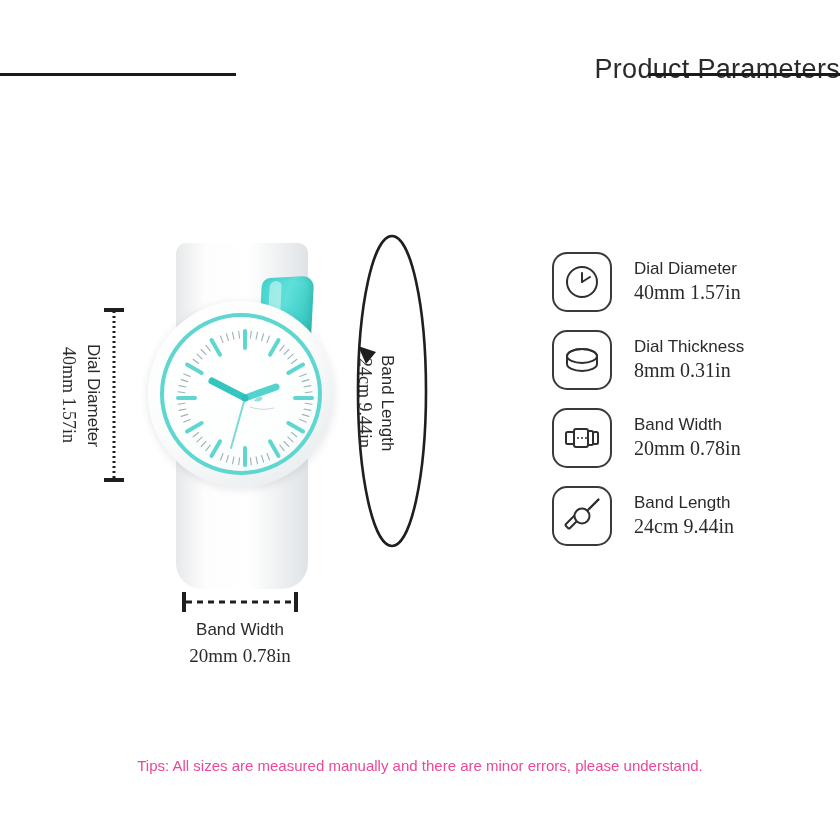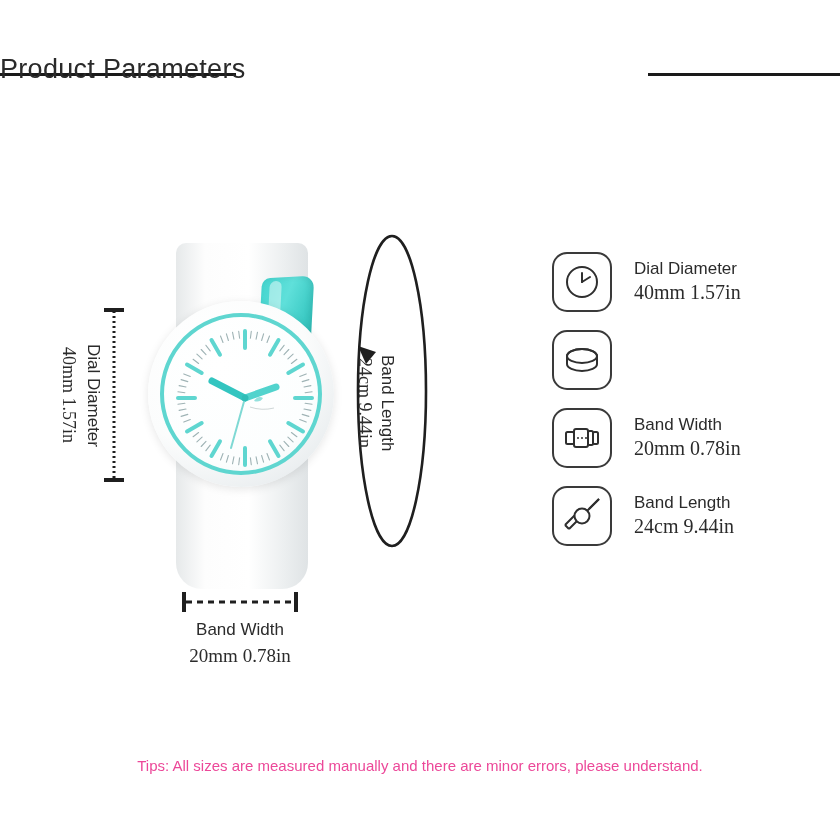--- a/index.html
+++ b/index.html
@@ -37,21 +37,21 @@
     top: 73px;
     width: 192px;
     height: 3px;
     background: #1a1a1a;
   }
   #page-title {
     position: absolute;
     left: 0;
     top: 54px;
     width: 840px;
-    text-align: left;
+    text-align: right;
     font-size: 27px;
     font-weight: 400;
     letter-spacing: 0.3px;
     color: #2a2a2a;
     font-family: "Liberation Sans", sans-serif;
   }
 
   
   #watch-figure {
     position: absolute;
@@ -469,20 +469,24 @@
     </div>
   </div>
 
   <div class="spec-row">
     <div class="spec-icon">
       <svg width="42" height="42" viewBox="0 0 42 42">
         <path d="M6 17 a15 7 0 0 1 30 0 v8 a15 7 0 0 1 -30 0 z" fill="none" stroke="#2f2f2f" stroke-width="2"></path>
         <ellipse cx="21" cy="17" rx="15" ry="7" fill="none" stroke="#2f2f2f" stroke-width="2"></ellipse>
       </svg>
     </div>
+    <div class="spec-text">
+      <div class="spec-label">Dial Thickness</div>
+      <div class="spec-value">8mm 0.31in</div>
+    </div>
   </div>
 
   <div class="spec-row">
     <div class="spec-icon">
       <svg width="42" height="42" viewBox="0 0 42 42">
         <rect x="5" y="15" width="8" height="12" rx="1.5" fill="none" stroke="#2f2f2f" stroke-width="2"></rect>
         <rect x="13" y="12" width="14" height="18" rx="2" fill="none" stroke="#2f2f2f" stroke-width="2"></rect>
         <rect x="27" y="14" width="5" height="14" rx="1.5" fill="none" stroke="#2f2f2f" stroke-width="2"></rect>
         <rect x="32" y="15" width="5" height="12" rx="1.5" fill="none" stroke="#2f2f2f" stroke-width="2"></rect>
         <circle cx="17" cy="21" r="1" fill="#2f2f2f"></circle>

